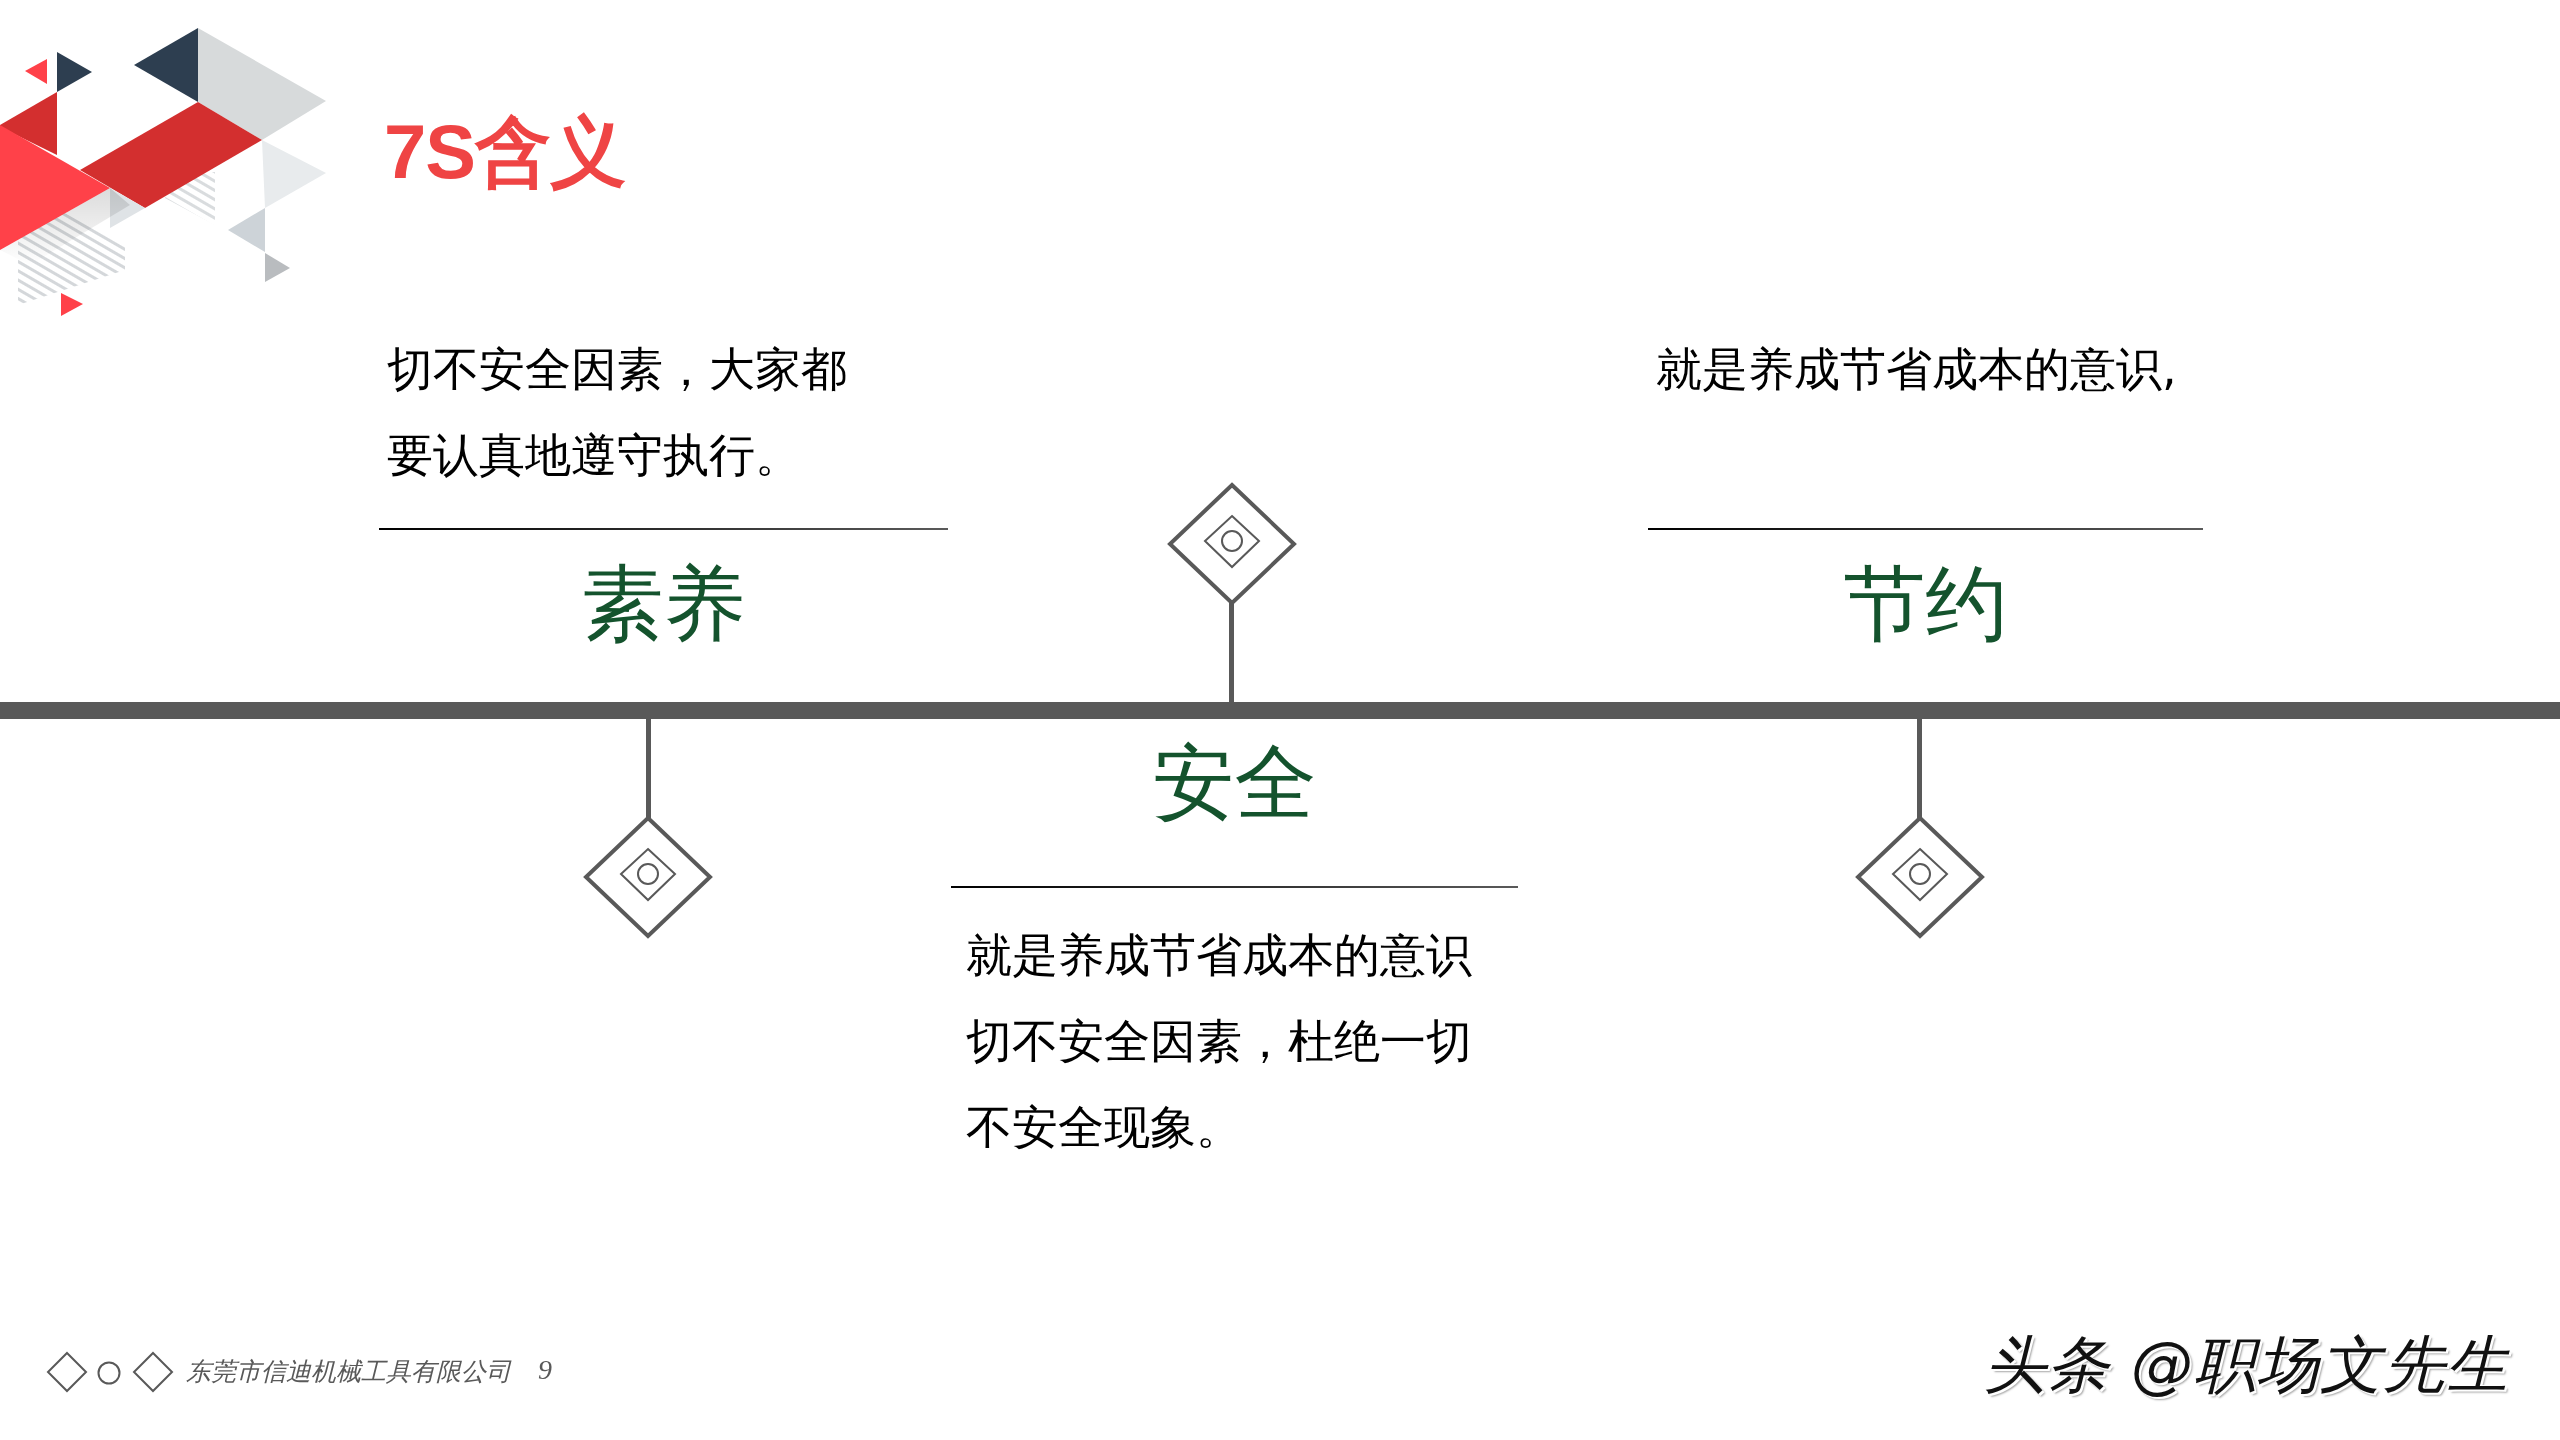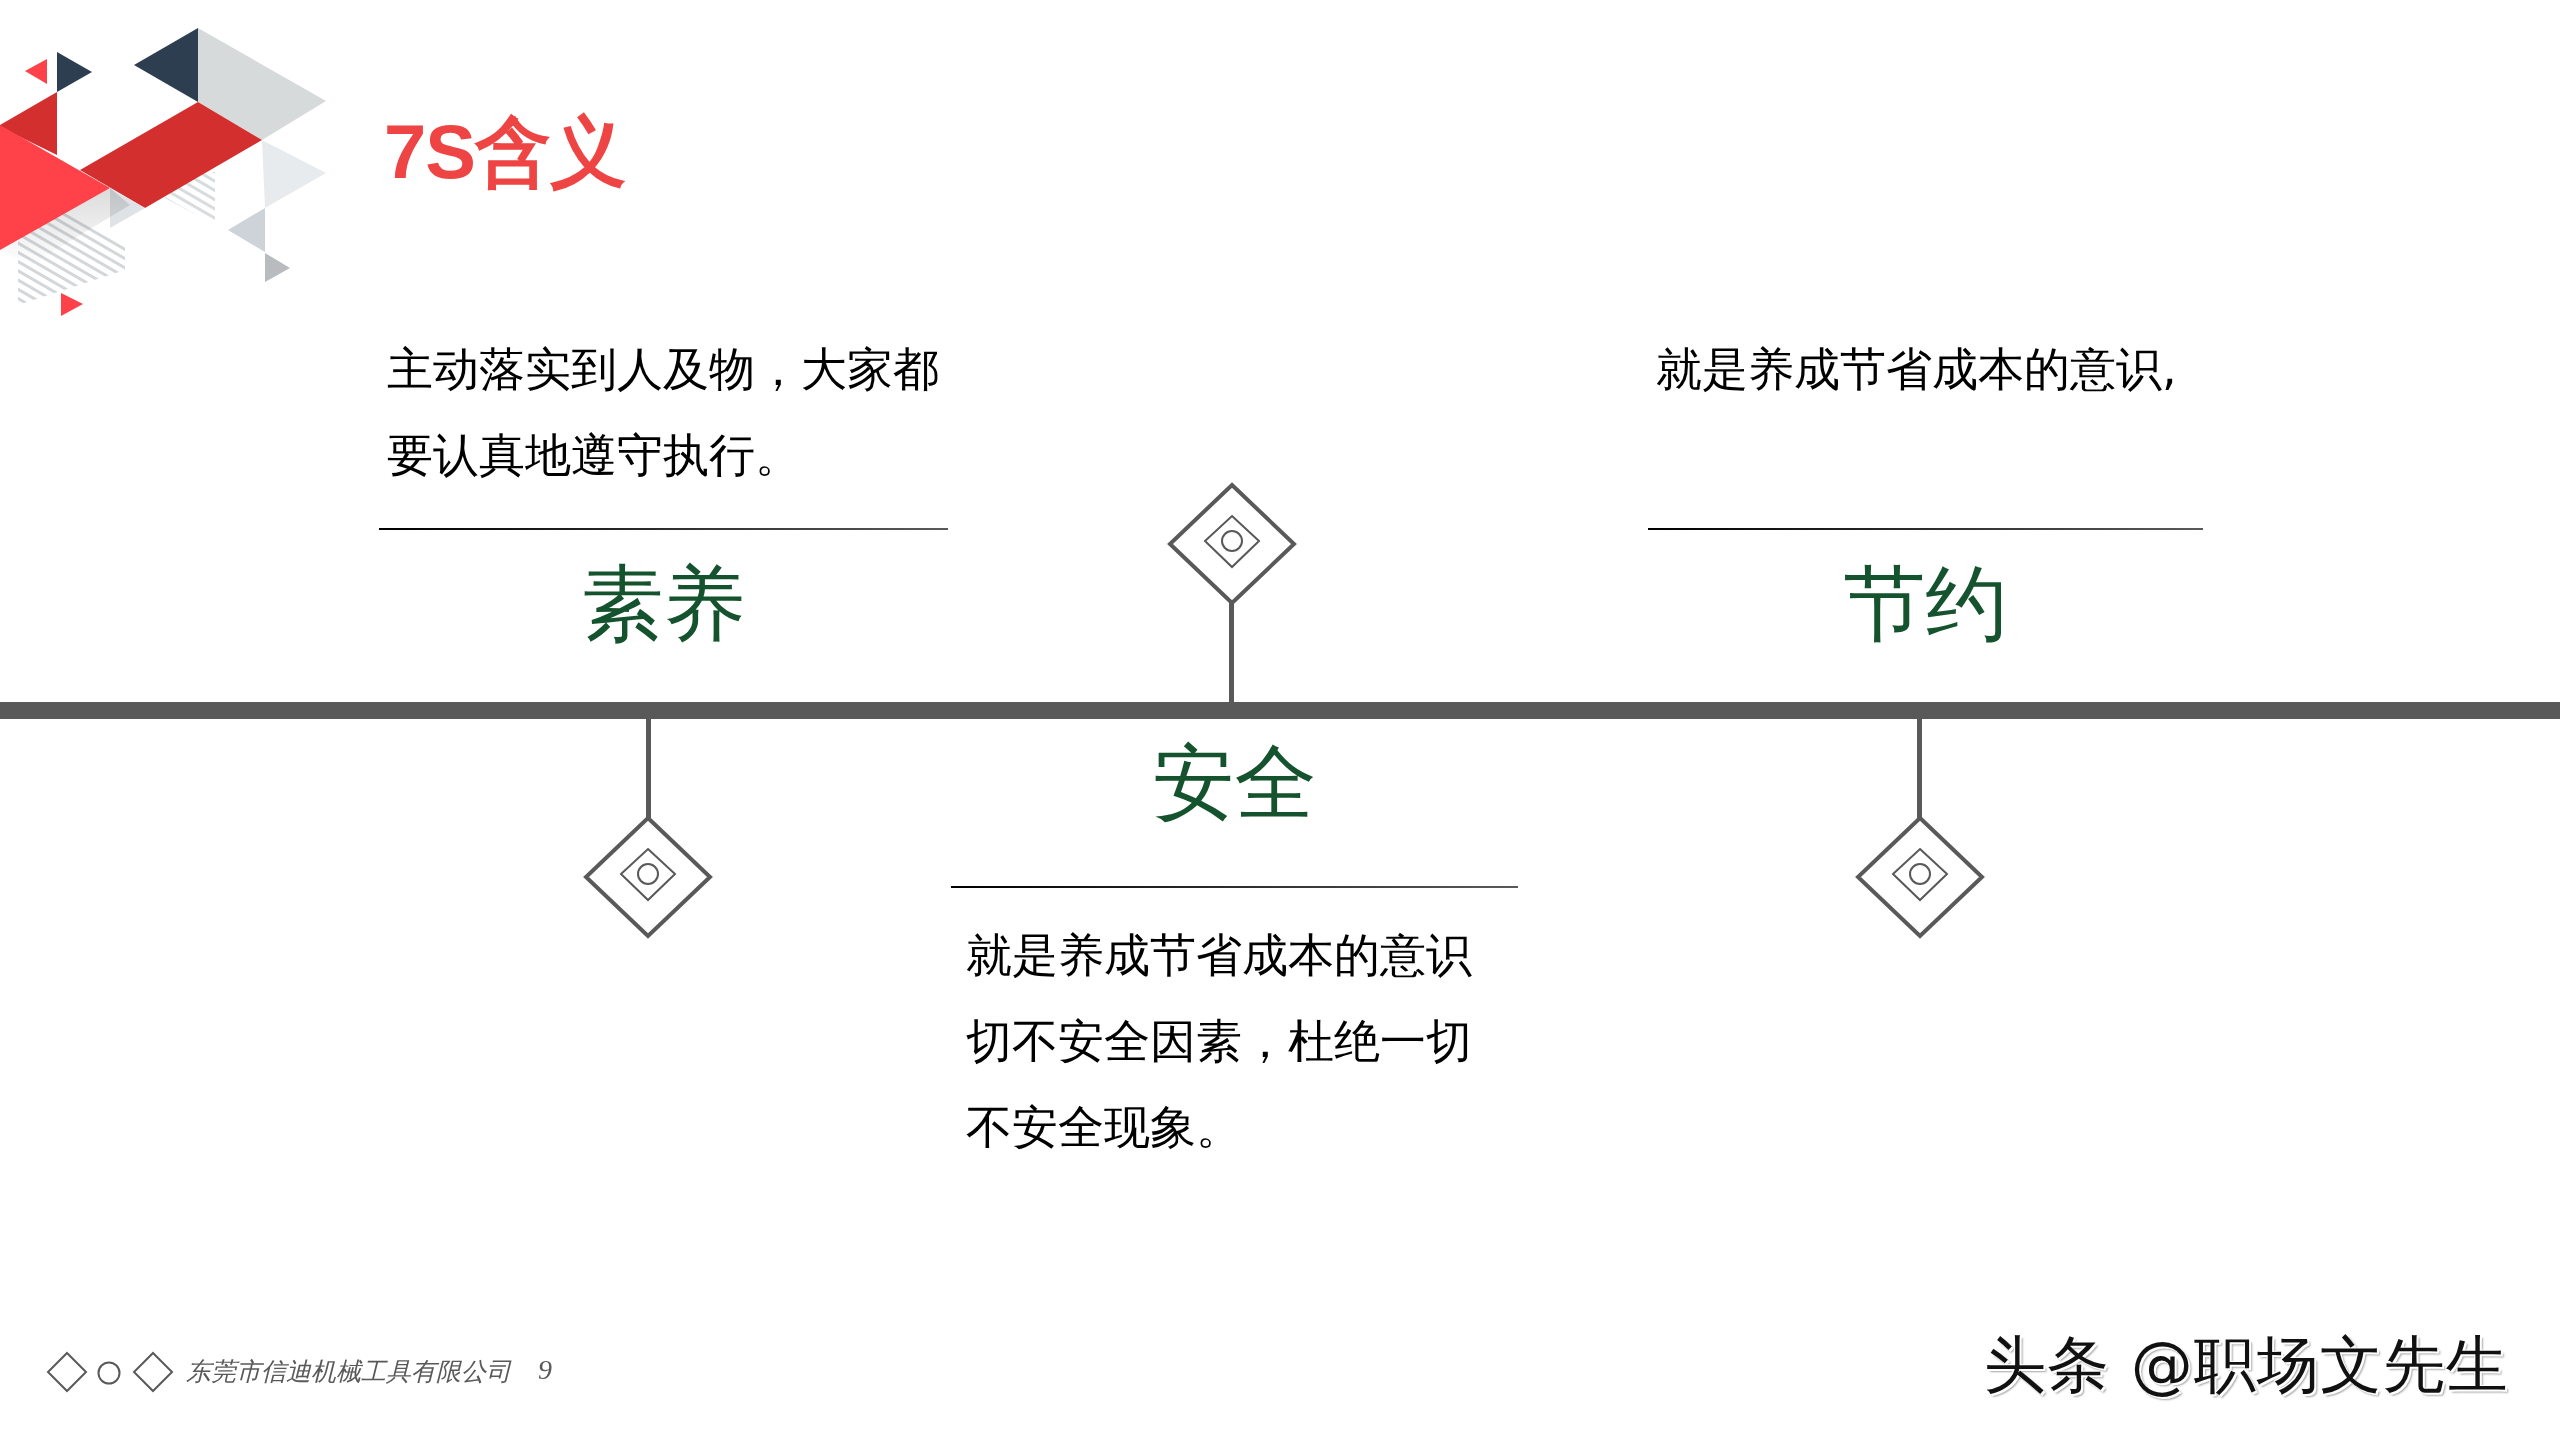--- a/index.html
+++ b/index.html
@@ -75,21 +75,21 @@
   <polygon points="110,188 145,208 110,228" fill="#dfe3e6"></polygon>
 
   <polygon points="0,250 110,188 130,205 30,265" fill="url(#shadowG)" opacity="0.5"></polygon>
 </svg>
 
 <div class="abs title">7S含义</div>
 
 <div class="abs timeline"></div>
 
 <div class="abs para" style="left:387px; top:326px;">
-  <div>主动落实到人及物，大家都</div>
+  <div>切不安全因素，大家都</div>
   <div>要认真地遵守执行。</div>
 </div>
 <div class="abs rule" style="left:379px; top:528px; width:569px;"></div>
 <div class="abs label" style="left:379px; top:554px; width:569px;">素养</div>
 <div class="abs stem" style="left:646px; top:719px; height:100px;"></div>
 <svg class="abs" style="left:583px; top:815px;" width="130" height="124" viewBox="0 0 130 124">
   <polygon points="65,3 127,62 65,121 3,62" fill="#fff" stroke="#595959" stroke-width="4"></polygon>
   <polygon points="65,34 92,59 65,85 38,59" fill="none" stroke="#595959" stroke-width="2"></polygon>
   <circle cx="65" cy="59" r="10" fill="none" stroke="#595959" stroke-width="2"></circle>
 </svg>
@@ -125,13 +125,13 @@
 </svg>
 <svg class="abs" style="left:96px; top:1360px;" width="26" height="26" viewBox="0 0 26 26">
   <circle cx="13" cy="13" r="10.5" fill="none" stroke="#595959" stroke-width="2"></circle>
 </svg>
 <svg class="abs" style="left:131px; top:1350px;" width="45" height="45" viewBox="0 0 45 45">
   <polygon points="22,3 41,22 22,41 3,22" fill="none" stroke="#595959" stroke-width="2"></polygon>
 </svg>
 <div class="abs footer-text" style="left:186px; top:1357px;">东莞市信迪机械工具有限公司</div>
 <div class="abs page-num" style="left:538px; top:1355px;">9</div>
 
-<div class="abs watermark" style="left:1984px; top:1325px;">头条 @职场文先生</div>
+<div class="abs watermark" style="left:1984px; top:1325px;font-style:italic;">头条 @职场文先生</div>
 
 </body></html>

